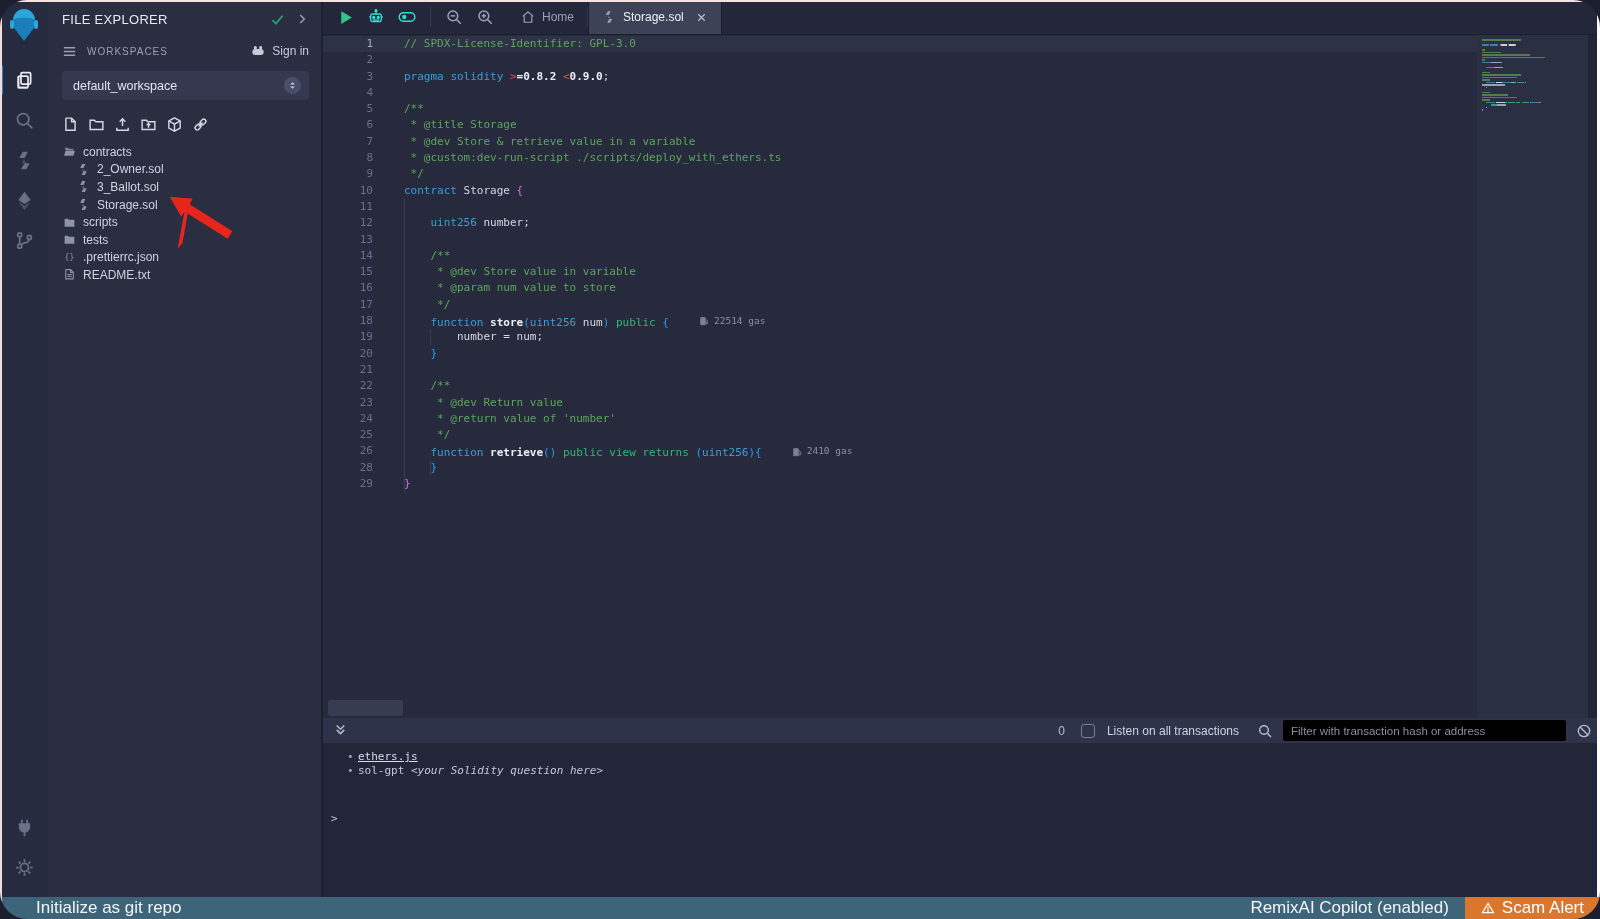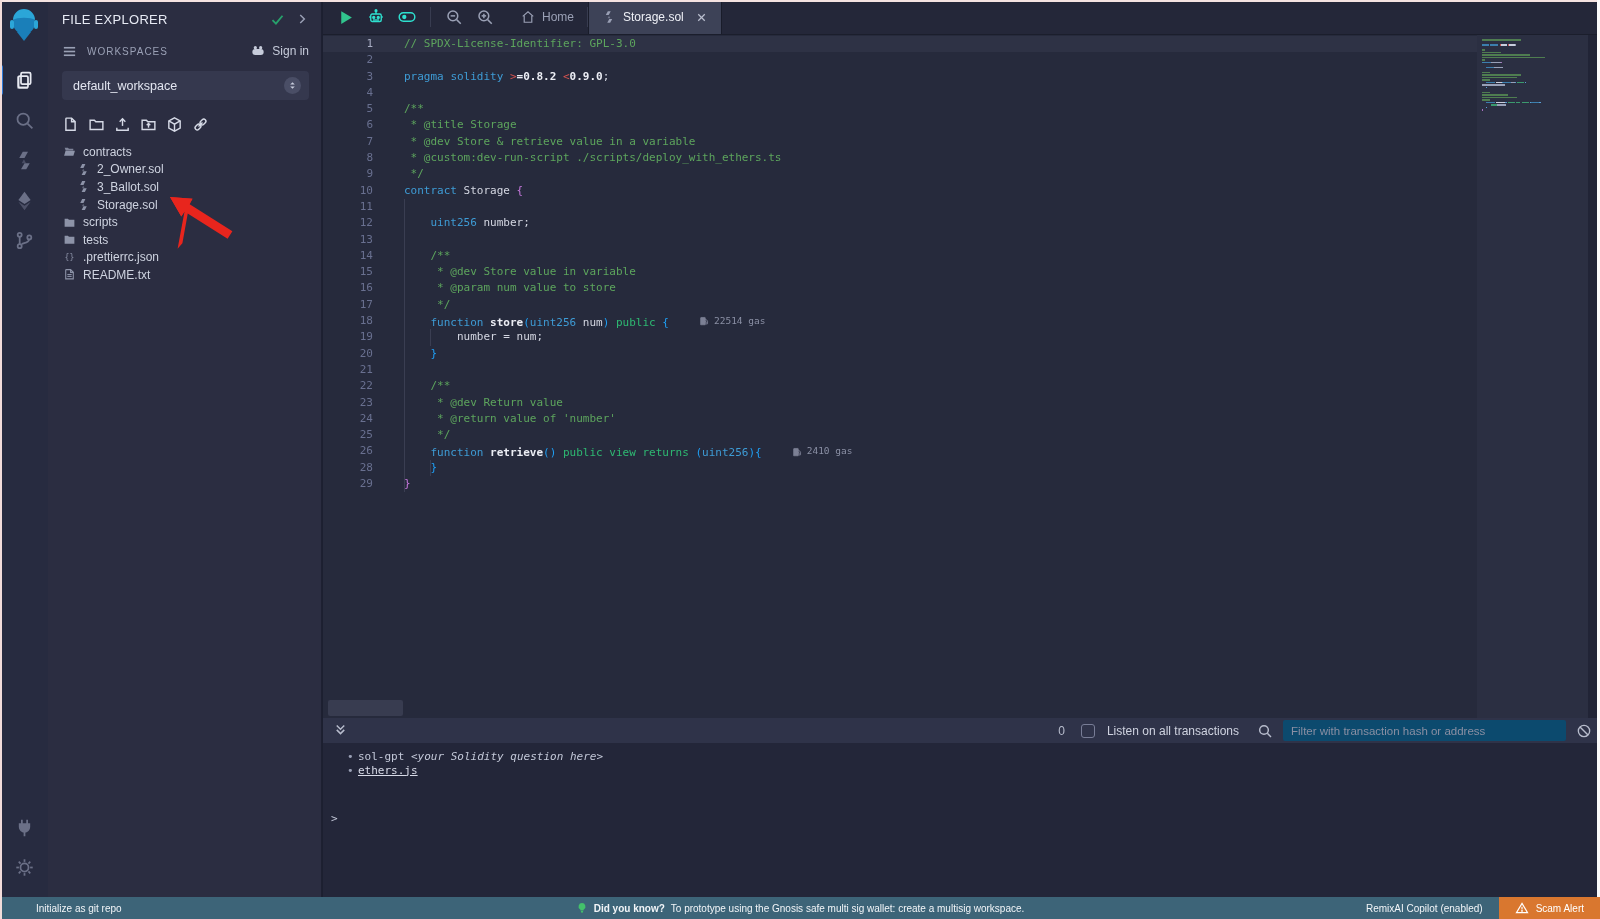--- a/index.html
+++ b/index.html
@@ -1,18 +1,18 @@
 <!DOCTYPE html>
 <html><head>
 <meta charset="utf-8">
 <style>
   * { margin:0; padding:0; box-sizing:border-box; }
   html,body { width:1600px; height:919px; background:#1c1f30; }
   .app { position:relative; width:1600px; height:919px; overflow:hidden;
-         font-family:"Liberation Sans", sans-serif; color:#dfe2ee; }
+         font-family:"Liberation Sans", sans-serif; color:#dfe2ee;border-radius:27px; }
 
   
   .edge-top{position:absolute;left:0;top:0;right:0;height:2px;background:#f5e3e1;z-index:60}
   .edge-left{position:absolute;left:0;top:0;bottom:0;width:2px;background:#f2dcda;z-index:60}
   .edge-right{position:absolute;right:0;top:0;bottom:22px;width:3px;background:#fbfbfb;z-index:60}
 
   
   .rail{position:absolute;left:0;top:0;bottom:22px;width:48px;background:#272b40;
         display:flex;flex-direction:column;align-items:center;z-index:5}
   .rail .logo{width:40px;height:40px;margin:6px 0 14px;display:flex;align-items:center;justify-content:center;cursor:pointer}
@@ -93,35 +93,35 @@
   .terminal{height:179px;flex:none;display:flex;flex-direction:column;background:#232639}
   .term-header{height:25px;flex:none;background:#2f3349;display:flex;align-items:center;padding:0 8px 0 10px;gap:10px}
   .th-chev{color:#b7bccc;width:15px;height:15px;cursor:pointer}
   .th-chev svg{width:15px;height:15px}
   .th-spacer{flex:1}
   .th-badge{color:#b8bdcd;font-size:12px;margin-right:6px}
   .th-check{width:14px;height:14px;border:1px solid #787d96;border-radius:3px;background:transparent;cursor:pointer}
   .th-label{font-size:12px;color:#cfd3e0;margin:0 8px 0 2px}
   .th-search{color:#b7bccc;width:16px;height:16px;cursor:pointer}
   .th-search svg{width:16px;height:16px}
-  .th-input{width:283px;height:21px;background:#0c4a6e;border:none;border-radius:2px;color:#dfe2ee;
+  .th-input{width:283px;height:21px;background:#000000;border:none;border-radius:2px;color:#dfe2ee;
             font-size:11.5px;padding:0 8px;outline:none;font-family:"Liberation Sans",sans-serif}
   .th-input::placeholder{color:#8a8fa3}
   .th-ban{color:#b7bccc;width:16px;height:16px;cursor:pointer}
   .th-ban svg{width:16px;height:16px}
   .term-body{flex:1;font-family:"DejaVu Sans Mono", monospace;font-size:11px;color:#c3c8d8;padding-top:7px}
   .tline{position:relative;height:13.5px;line-height:13.5px;padding-left:35px;white-space:pre}
   .tline.bullet::before{content:"\2022";position:absolute;left:24px;color:#9aa0b5}
   .tline .tlink{text-decoration:underline;cursor:pointer;color:#d8dbe8}
   .tline .ital{font-style:italic}
   .tprompt{margin-top:21px;padding-left:8px;color:#c3c8d8;height:14px;line-height:14px}
 
   
   .statusbar{position:absolute;left:0;right:0;bottom:0;height:22px;background:#3d6478;display:flex;
-             align-items:center;font-size:10px;color:#f2f5f8;z-index:55}
+             align-items:center;font-size:17px;color:#f2f5f8;z-index:55}
   .sb-left{padding-left:36px;cursor:pointer}
   .sb-center{position:absolute;left:0;right:0;display:flex;justify-content:center;align-items:center;gap:6px;pointer-events:none}
   .sb-center b{font-weight:bold}
   .sb-bulb{width:12px;height:12px;color:#43c16b}
   .sb-bulb svg{width:12px;height:12px}
   .sb-right{margin-left:auto;display:flex;align-items:center;height:100%}
   .sb-copilot{margin-right:16px;cursor:pointer}
   .sb-scam{height:100%;background:#d9772f;display:flex;align-items:center;gap:7px;padding:0 16px;cursor:pointer;color:#fff}
   .sb-scam svg{width:14px;height:14px}
   .icon{display:inline-flex}
@@ -583,42 +583,31 @@
             </svg></span>
         <input class="th-input" value="" placeholder="Filter with transaction hash or address" style="">
         <span class="th-ban">
           <svg viewBox="0 0 24 24" fill="none" stroke="currentColor" stroke-width="2">
               <circle cx="12" cy="12" r="8.5"></circle>
               <line x1="6" y1="6" x2="18" y2="18"></line>
             </svg></span>
       </div>
       <div class="term-body">
         <div id="term-lines">
+            <div class="tline bullet"><span class="tlink">ethers.js</span></div>
             <div class="tline bullet"><span>sol-gpt </span><span class="ital">&lt;your Solidity question here&gt;</span></div>
-            <div class="tline bullet"><span class="tlink">ethers.js</span></div>
             <div class="tline"> </div>
           </div>
         <div class="tprompt">&gt;</div>
       </div>
     </div>
   </section>
 
   <footer class="statusbar">
     <span class="sb-left">Initialize as git repo</span>
-    <span class="sb-center">
-      <span class="sb-bulb icon">
-        <svg viewBox="0 0 24 24" fill="currentColor">
-            <path d="M12 2a7 7 0 0 0-4 12.7c.7.6 1 1.3 1 2.3h6c0-1 .3-1.7 1-2.3A7 7 0 0 0 12 2z"></path>
-            <rect x="9.5" y="18" width="5" height="1.8" rx=".9"></rect>
-            <rect x="10.2" y="20.6" width="3.6" height="1.6" rx=".8"></rect>
-          </svg>
-        </span>
-      <b>Did you know?</b>
-      <span>To prototype using the Gnosis safe multi sig wallet: create a multisig workspace.</span>
-    </span>
     <span class="sb-right">
       <span class="sb-copilot">RemixAI Copilot (enabled)</span>
       <span class="sb-scam">
         <span class="icon">
           <svg viewBox="0 0 24 24" fill="none" stroke="currentColor" stroke-width="2">
               <path d="M12 4L21.5 20h-19z"></path>
               <line x1="12" y1="10" x2="12" y2="14.5"></line>
               <circle cx="12" cy="17" r="0.6" fill="currentColor"></circle>
             </svg>
           </span>

